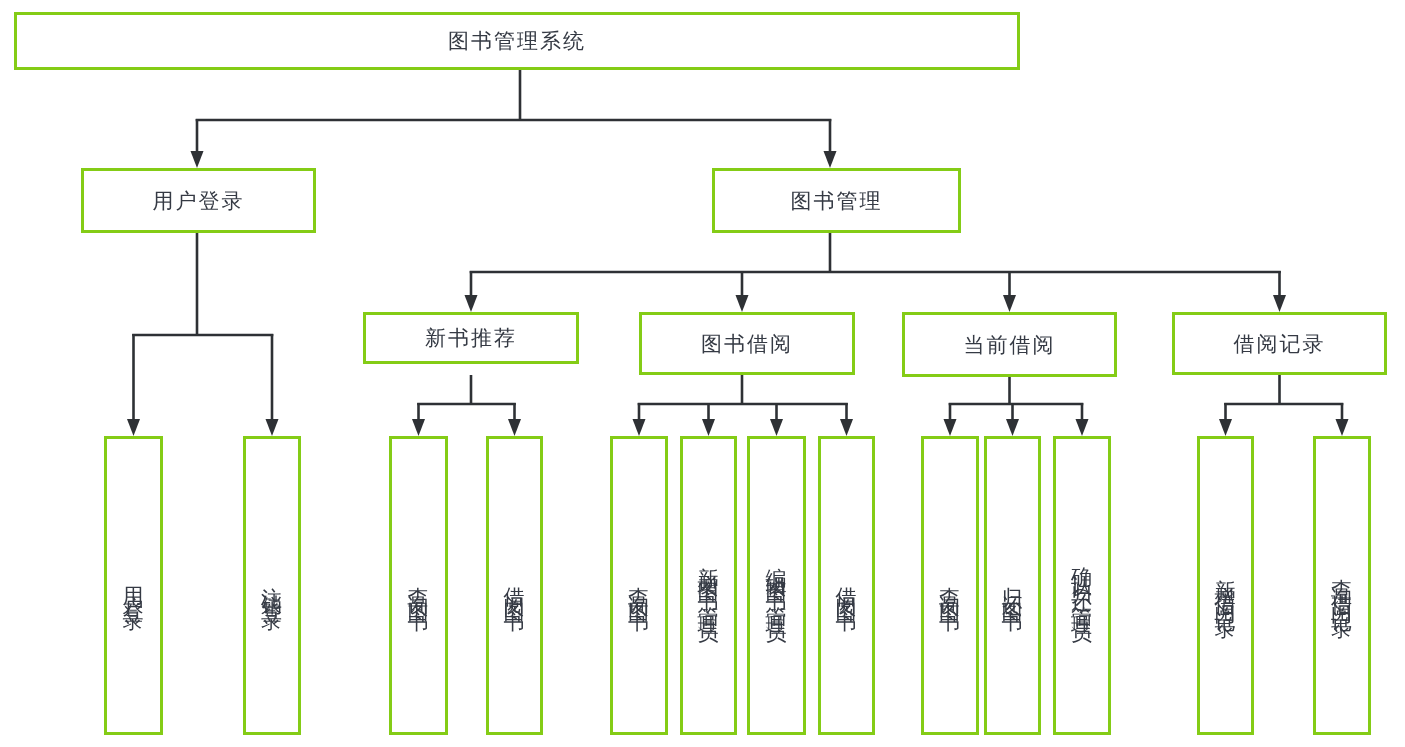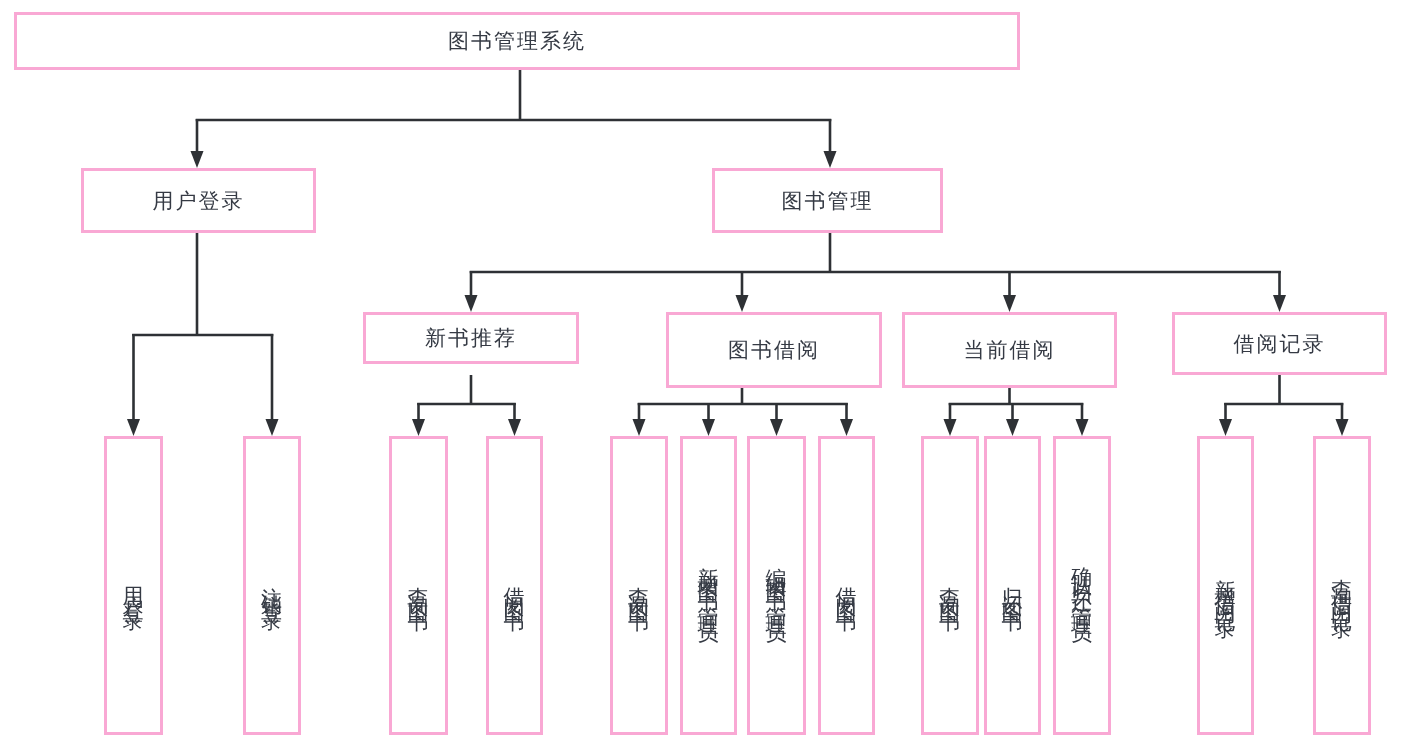--- a/index.html
+++ b/index.html
@@ -18,21 +18,21 @@
   .connector-layer {
     position: absolute;
     left: 0; top: 0;
     width: 1405px;
     height: 747px;
     z-index: 1;
   }
   .node {
     position: absolute;
     box-sizing: border-box;
-    border: 3px solid #f9a8d4;
+    border: 3px solid #84cc16;
     background: #ffffff;
     display: flex;
     align-items: center;
     justify-content: center;
     color: #353a44;
     z-index: 2;
   }
   .node-h {
     font-size: 21px;
     letter-spacing: 2px;
@@ -139,31 +139,31 @@
     <polygon class="arrow" points="1335.5,419 1348.5,419 1342,436"></polygon>
   </svg>
 
   <div class="node node-root" style="left:14px; top:12px; width:1006px; height:58px;">
     <span>图书管理系统</span>
   </div>
 
   <div class="node node-h" style="left:81px; top:168px; width:235px; height:65px;">
     <span>用户登录</span>
   </div>
-  <div class="node node-h" style="left:712px; top:168px; width:231px; height:65px;">
+  <div class="node node-h" style="left:712px; top:168px; width:249px; height:65px;">
     <span>图书管理</span>
   </div>
 
   <div class="node node-h" style="left:363px; top:312px; width:216px; height:52px;">
     <span>新书推荐</span>
   </div>
-  <div class="node node-h" style="left:666px; top:312px; width:216px; height:76px;">
+  <div class="node node-h" style="left:639px; top:312px; width:216px; height:63px;">
     <span>图书借阅</span>
   </div>
-  <div class="node node-h" style="left:902px; top:312px; width:215px; height:76px;align-items:center;">
+  <div class="node node-h" style="left:902px; top:312px; width:215px; height:65px;align-items:center;">
     <span>当前借阅</span>
   </div>
   <div class="node node-h" style="left:1172px; top:312px; width:215px; height:63px;">
     <span>借阅记录</span>
   </div>
 
   <div class="node node-leaf" style="left:104px; top:436px; width:59px; height:299px;">
     <span class="vtext">用户登录</span>
   </div>
   <div class="node node-leaf" style="left:243px; top:436px; width:58px; height:299px;">

